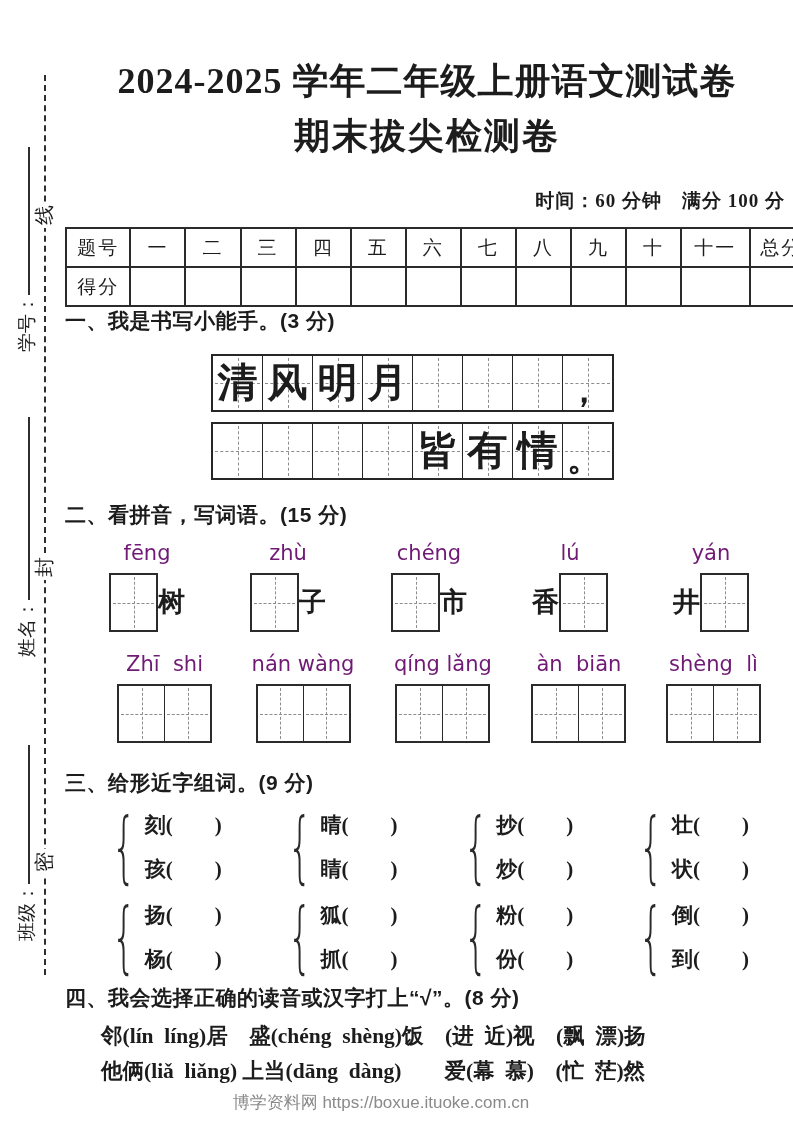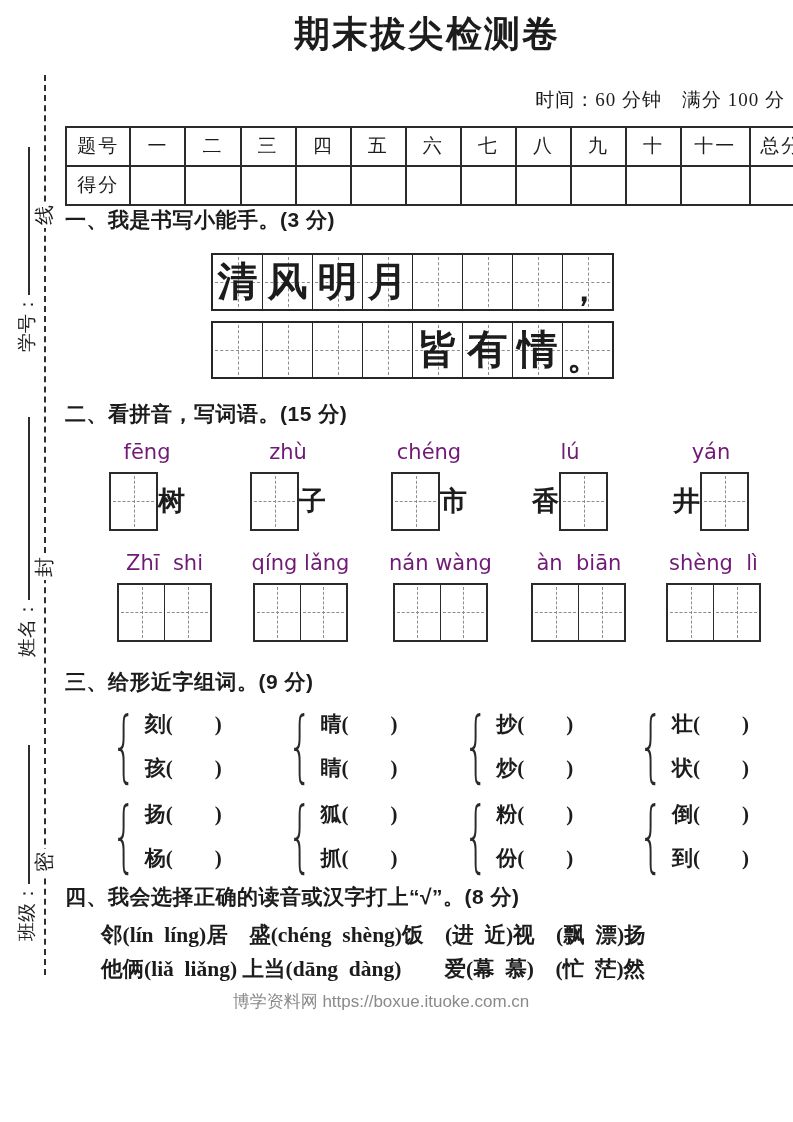--- a/index.html
+++ b/index.html
@@ -18,21 +18,21 @@
     transform:rotate(-90deg); transform-origin:left top; z-index:1; }
   .fieldbar .flabel { font-size:19px; line-height:24px; white-space:nowrap; }
   .fieldbar .fline { flex:1; border-bottom:2px solid #2e2e2e; margin-bottom:9px; }
   
   .content { position:absolute; left:65px; top:0; width:724px; }
   .title1 { margin-top:62px; text-align:center; font-size:36px; font-weight:900; line-height:1.1;
     letter-spacing:1px; }
   .title2 { margin-top:15px; text-align:center; font-size:36px; font-weight:900; line-height:1.1;
     letter-spacing:2px; }
   .exam-info { margin-top:32px; text-align:right; padding-right:4px; font-size:19px;
-    font-weight:400; letter-spacing:1px; }
+    font-weight:700; letter-spacing:1px; }
   
   table.score { margin-top:13px; border-collapse:collapse; width:749px; table-layout:fixed; }
   table.score td { border:2px solid #2b2b2b; height:37px; text-align:center;
     font-size:19px; letter-spacing:2px; padding:0; }
   
   .shead { font-family:"Liberation Sans","DejaVu Sans",sans-serif; font-weight:700;
     font-size:21px; letter-spacing:0.5px; }
   .h1 { } .h2 { margin-top:21px; } .h3 { margin-top:26px; } .h4 { margin-top:11px; }
   
   .wgrid { margin:19px 0 0 146px; }
@@ -98,20 +98,21 @@
     <span class="flabel">姓名：</span>
     <span class="fline"></span>
   </div>
   <div class="fieldbar" style="left:15px; top:941px; width:196px;">
     <span class="flabel">班级：</span>
     <span class="fline"></span>
   </div>
 
   <div class="content">
 
+    <div class="title1">2024-2025 学年二年级上册语文测试卷</div>
     <div class="title2">期末拔尖检测卷</div>
     <div class="exam-info">时间：60 分钟　满分 100 分</div>
 
     <table class="score">
       <colgroup>
         <col style="width:62px">
           <col style="width:53px">
           <col style="width:53px">
           <col style="width:53px">
         <col style="width:53px">
@@ -259,28 +260,28 @@
     </div>
     <div class="prow2">
       <div class="pgroup">
         <div class="pinyin">Zhī  shi</div>
         <div class="pbox2">
             <div class="p2cell"></div>
             <div class="p2cell"></div>
           </div>
       </div>
       <div class="pgroup">
+        <div class="pinyin">nán wàng</div>
+        <div class="pbox2">
+            <div class="p2cell"></div>
+            <div class="p2cell"></div>
+          </div>
+      </div>
+      <div class="pgroup">
         <div class="pinyin">qíng lǎng</div>
-        <div class="pbox2">
-            <div class="p2cell"></div>
-            <div class="p2cell"></div>
-          </div>
-      </div>
-      <div class="pgroup">
-        <div class="pinyin">nán wàng</div>
         <div class="pbox2">
             <div class="p2cell"></div>
             <div class="p2cell"></div>
           </div>
       </div>
       <div class="pgroup">
         <div class="pinyin">àn  biān</div>
         <div class="pbox2">
             <div class="p2cell"></div>
             <div class="p2cell"></div>

